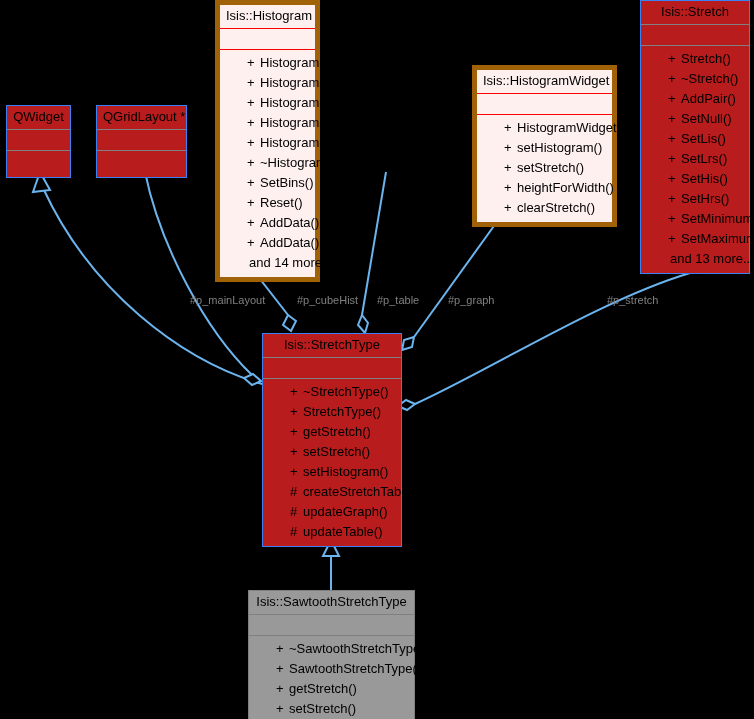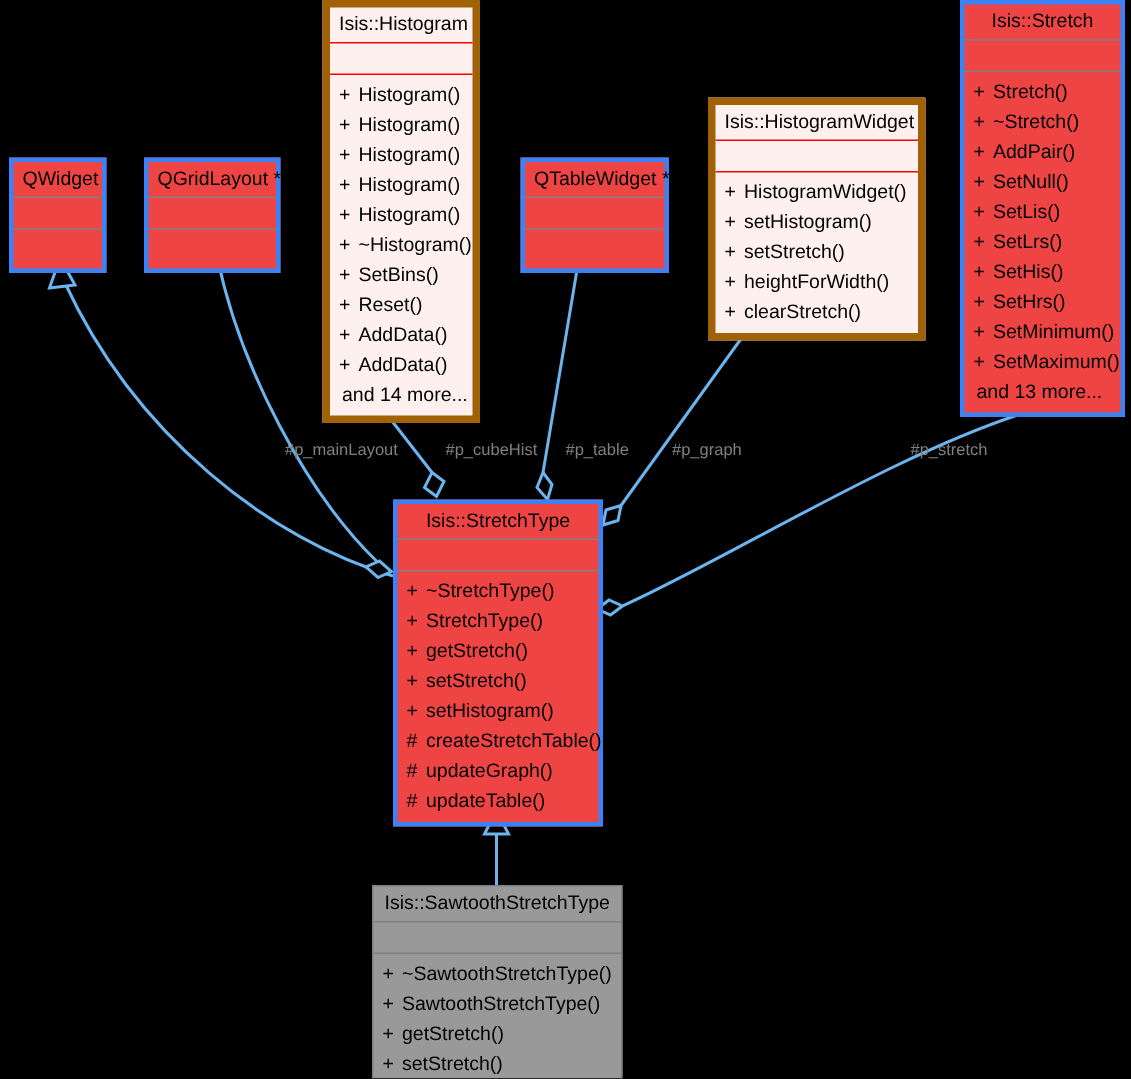--- a/index.html
+++ b/index.html
@@ -18,22 +18,22 @@
   #edges {
     position: absolute;
     left: 0; top: 0;
     width: 754px;
     height: 719px;
     pointer-events: none;
   }
   .node {
     position: absolute;
     box-sizing: border-box;
-    border: 3px solid #3b82f6;
-    background: #ef4444;
+    border: 1px solid #3b82f6;
+    background: #b91c1c;
     z-index: 5;
   }
   .node.highlight {
     border: 5px solid #a16207;
     background: #fff0f0;
   }
   .node.current {
     border: 1px solid #808080;
     background: #999999;
   }
@@ -47,20 +47,21 @@
     line-height: 14px;
   }
   .node.highlight .node-title { border-bottom: 1px solid #ff0000; }
   .node-attrs {
     height: 20px;
     border-bottom: 1px solid #808080;
   }
   .node.highlight .node-attrs { border-bottom: 1px solid #ff0000; }
   .node-ops {
     padding: 3px 0 4px 0;
+    margin-left: 21px;
   }
   .member {
     font-size: 13px;
     color: #000000;
     line-height: 20px;
     white-space: nowrap;
     padding-left: 6px;
   }
   .member .vis {
     display: inline-block;
@@ -130,25 +131,20 @@
       <div class="member"><span class="vis">+</span><span>Histogram()</span></div>
       <div class="member"><span class="vis">+</span><span>~Histogram()</span></div>
       <div class="member"><span class="vis">+</span><span>SetBins()</span></div>
       <div class="member"><span class="vis">+</span><span>Reset()</span></div>
       <div class="member"><span class="vis">+</span><span>AddData()</span></div>
       <div class="member"><span class="vis">+</span><span>AddData()</span></div>
       <div class="member more">and 14 more...</div>
     </div>
   </div>
 
-  <div class="node" style="left:347px; top:105px; width:99px;">
-    <div class="node-title">QTableWidget *</div>
-    <div class="node-attrs"></div>
-    <div class="node-ops" style="height:26px;padding:0;"></div>
-  </div>
 
   <div class="node highlight" style="left:472px; top:65px; width:145px;">
     <div class="node-title">Isis::HistogramWidget</div>
     <div class="node-attrs"></div>
     <div class="node-ops">
       <div class="member"><span class="vis">+</span><span>HistogramWidget()</span></div>
       <div class="member"><span class="vis">+</span><span>setHistogram()</span></div>
       <div class="member"><span class="vis">+</span><span>setStretch()</span></div>
       <div class="member"><span class="vis">+</span><span>heightForWidth()</span></div>
       <div class="member"><span class="vis">+</span><span>clearStretch()</span></div>

